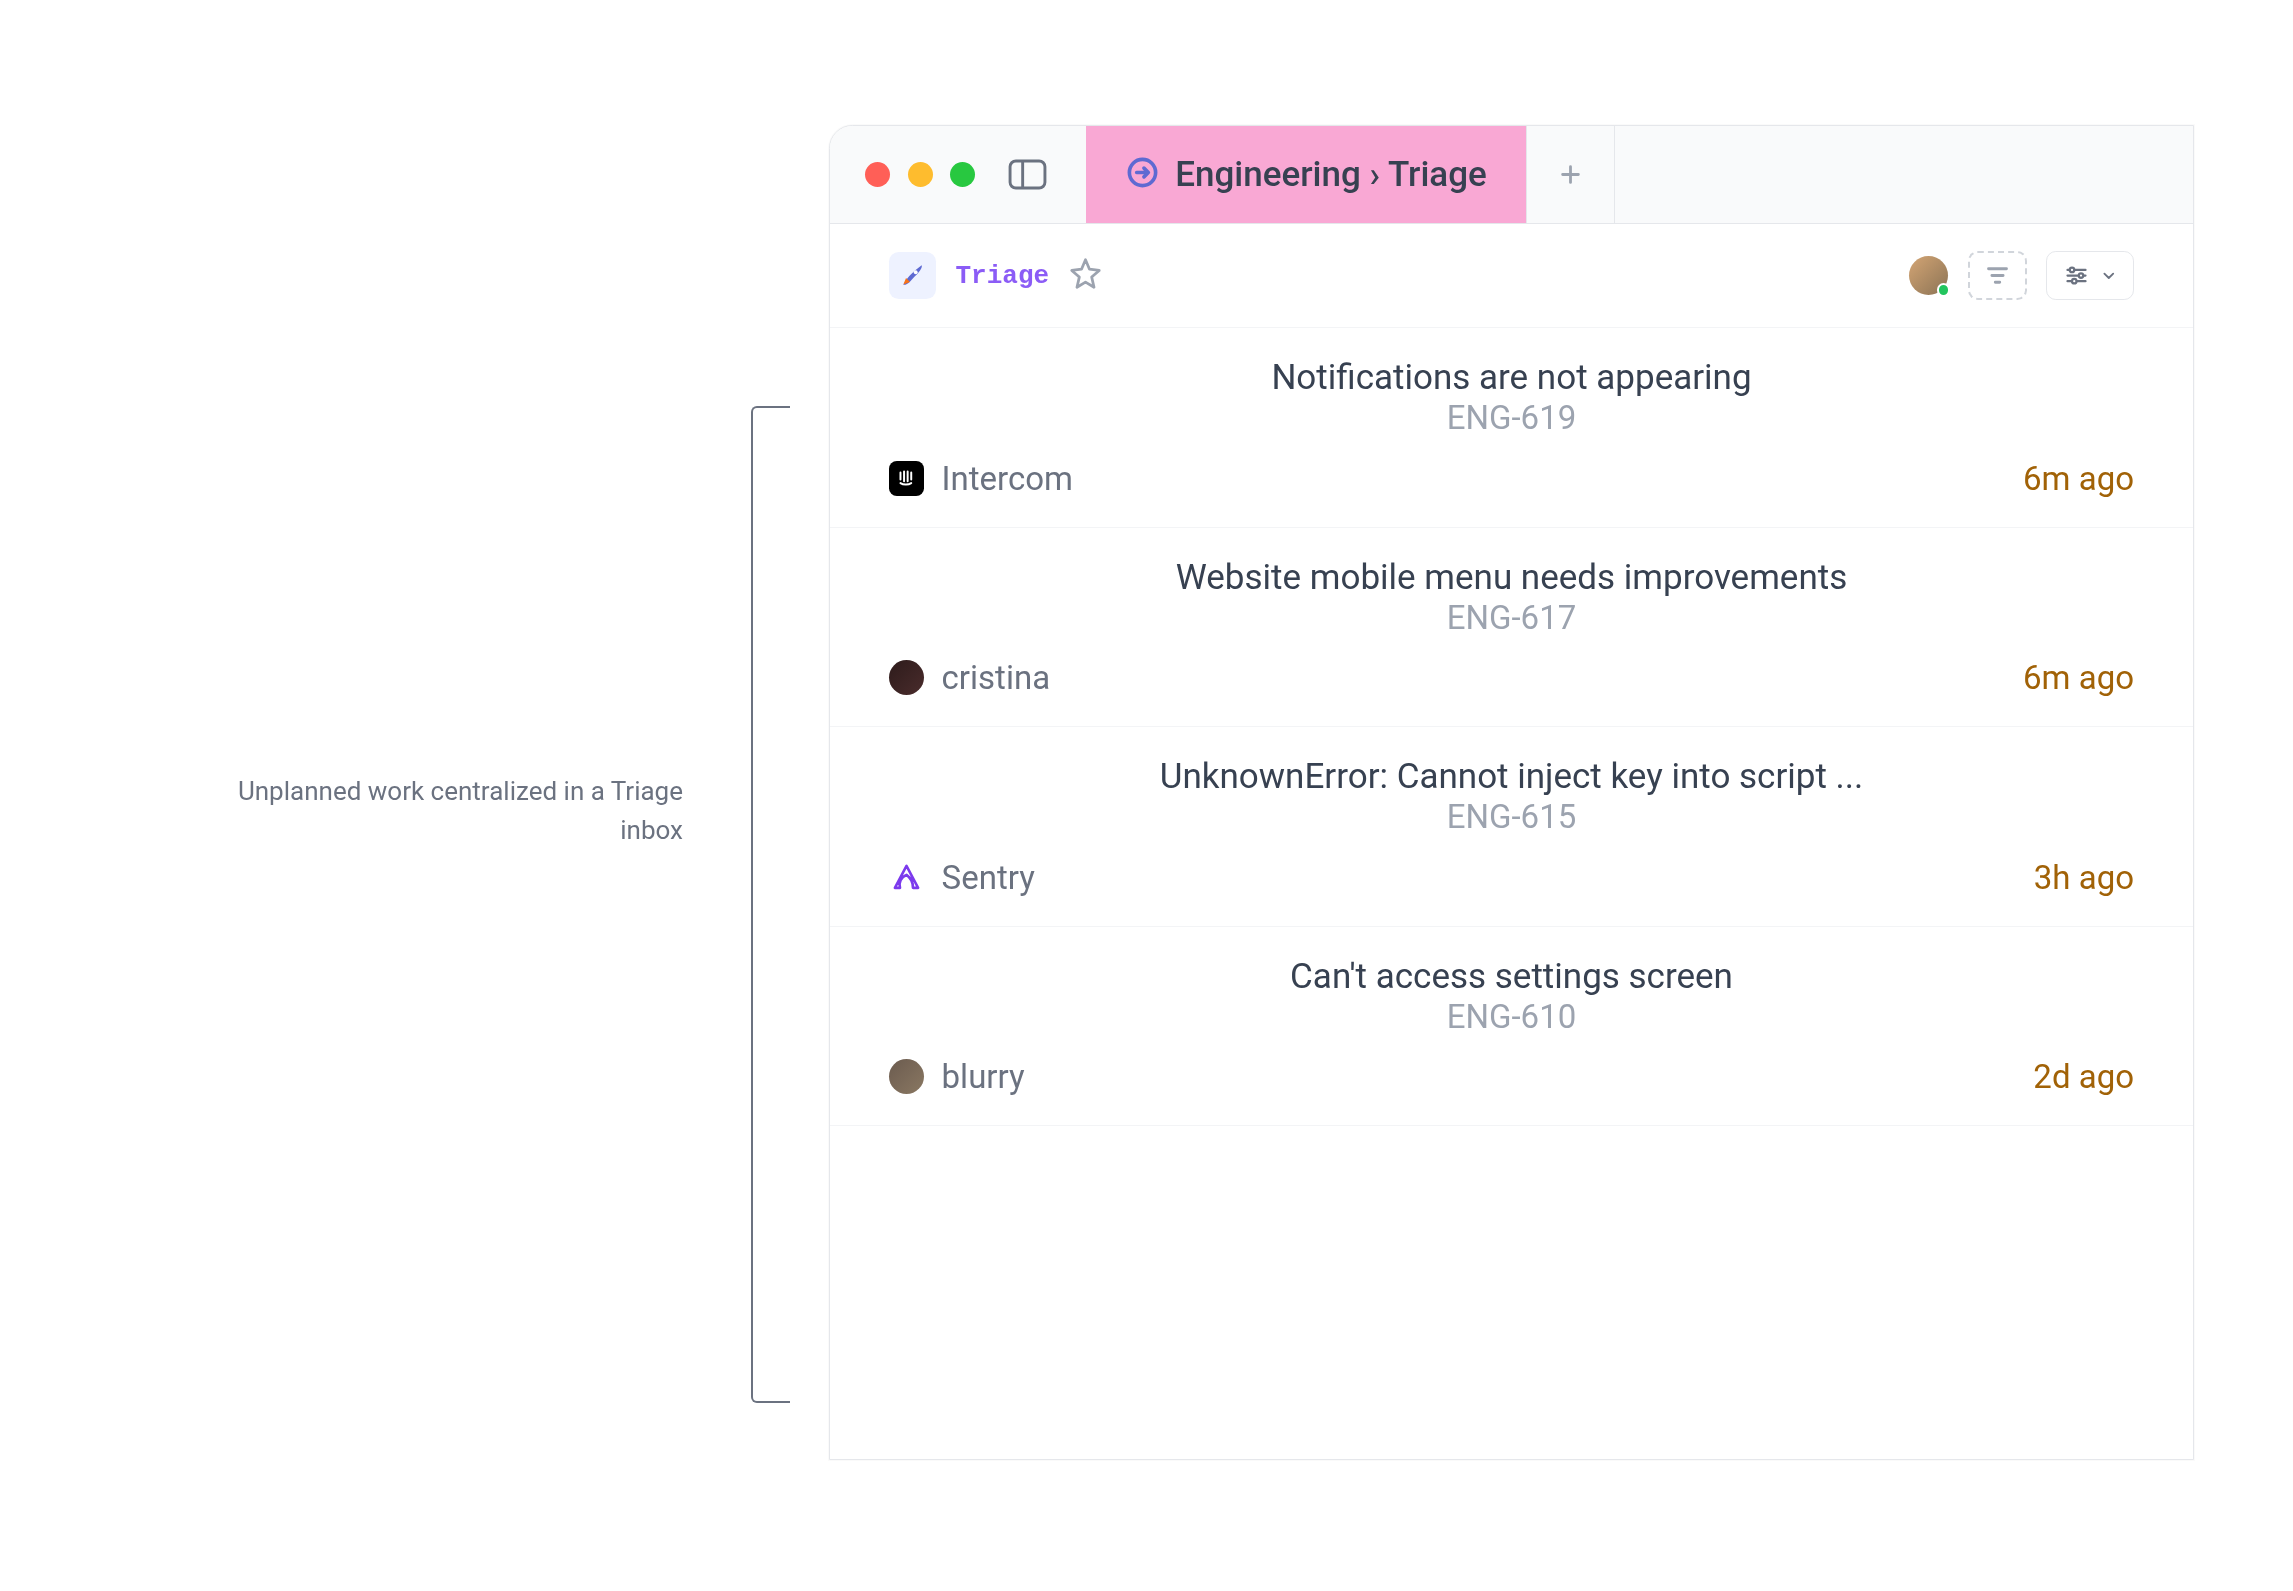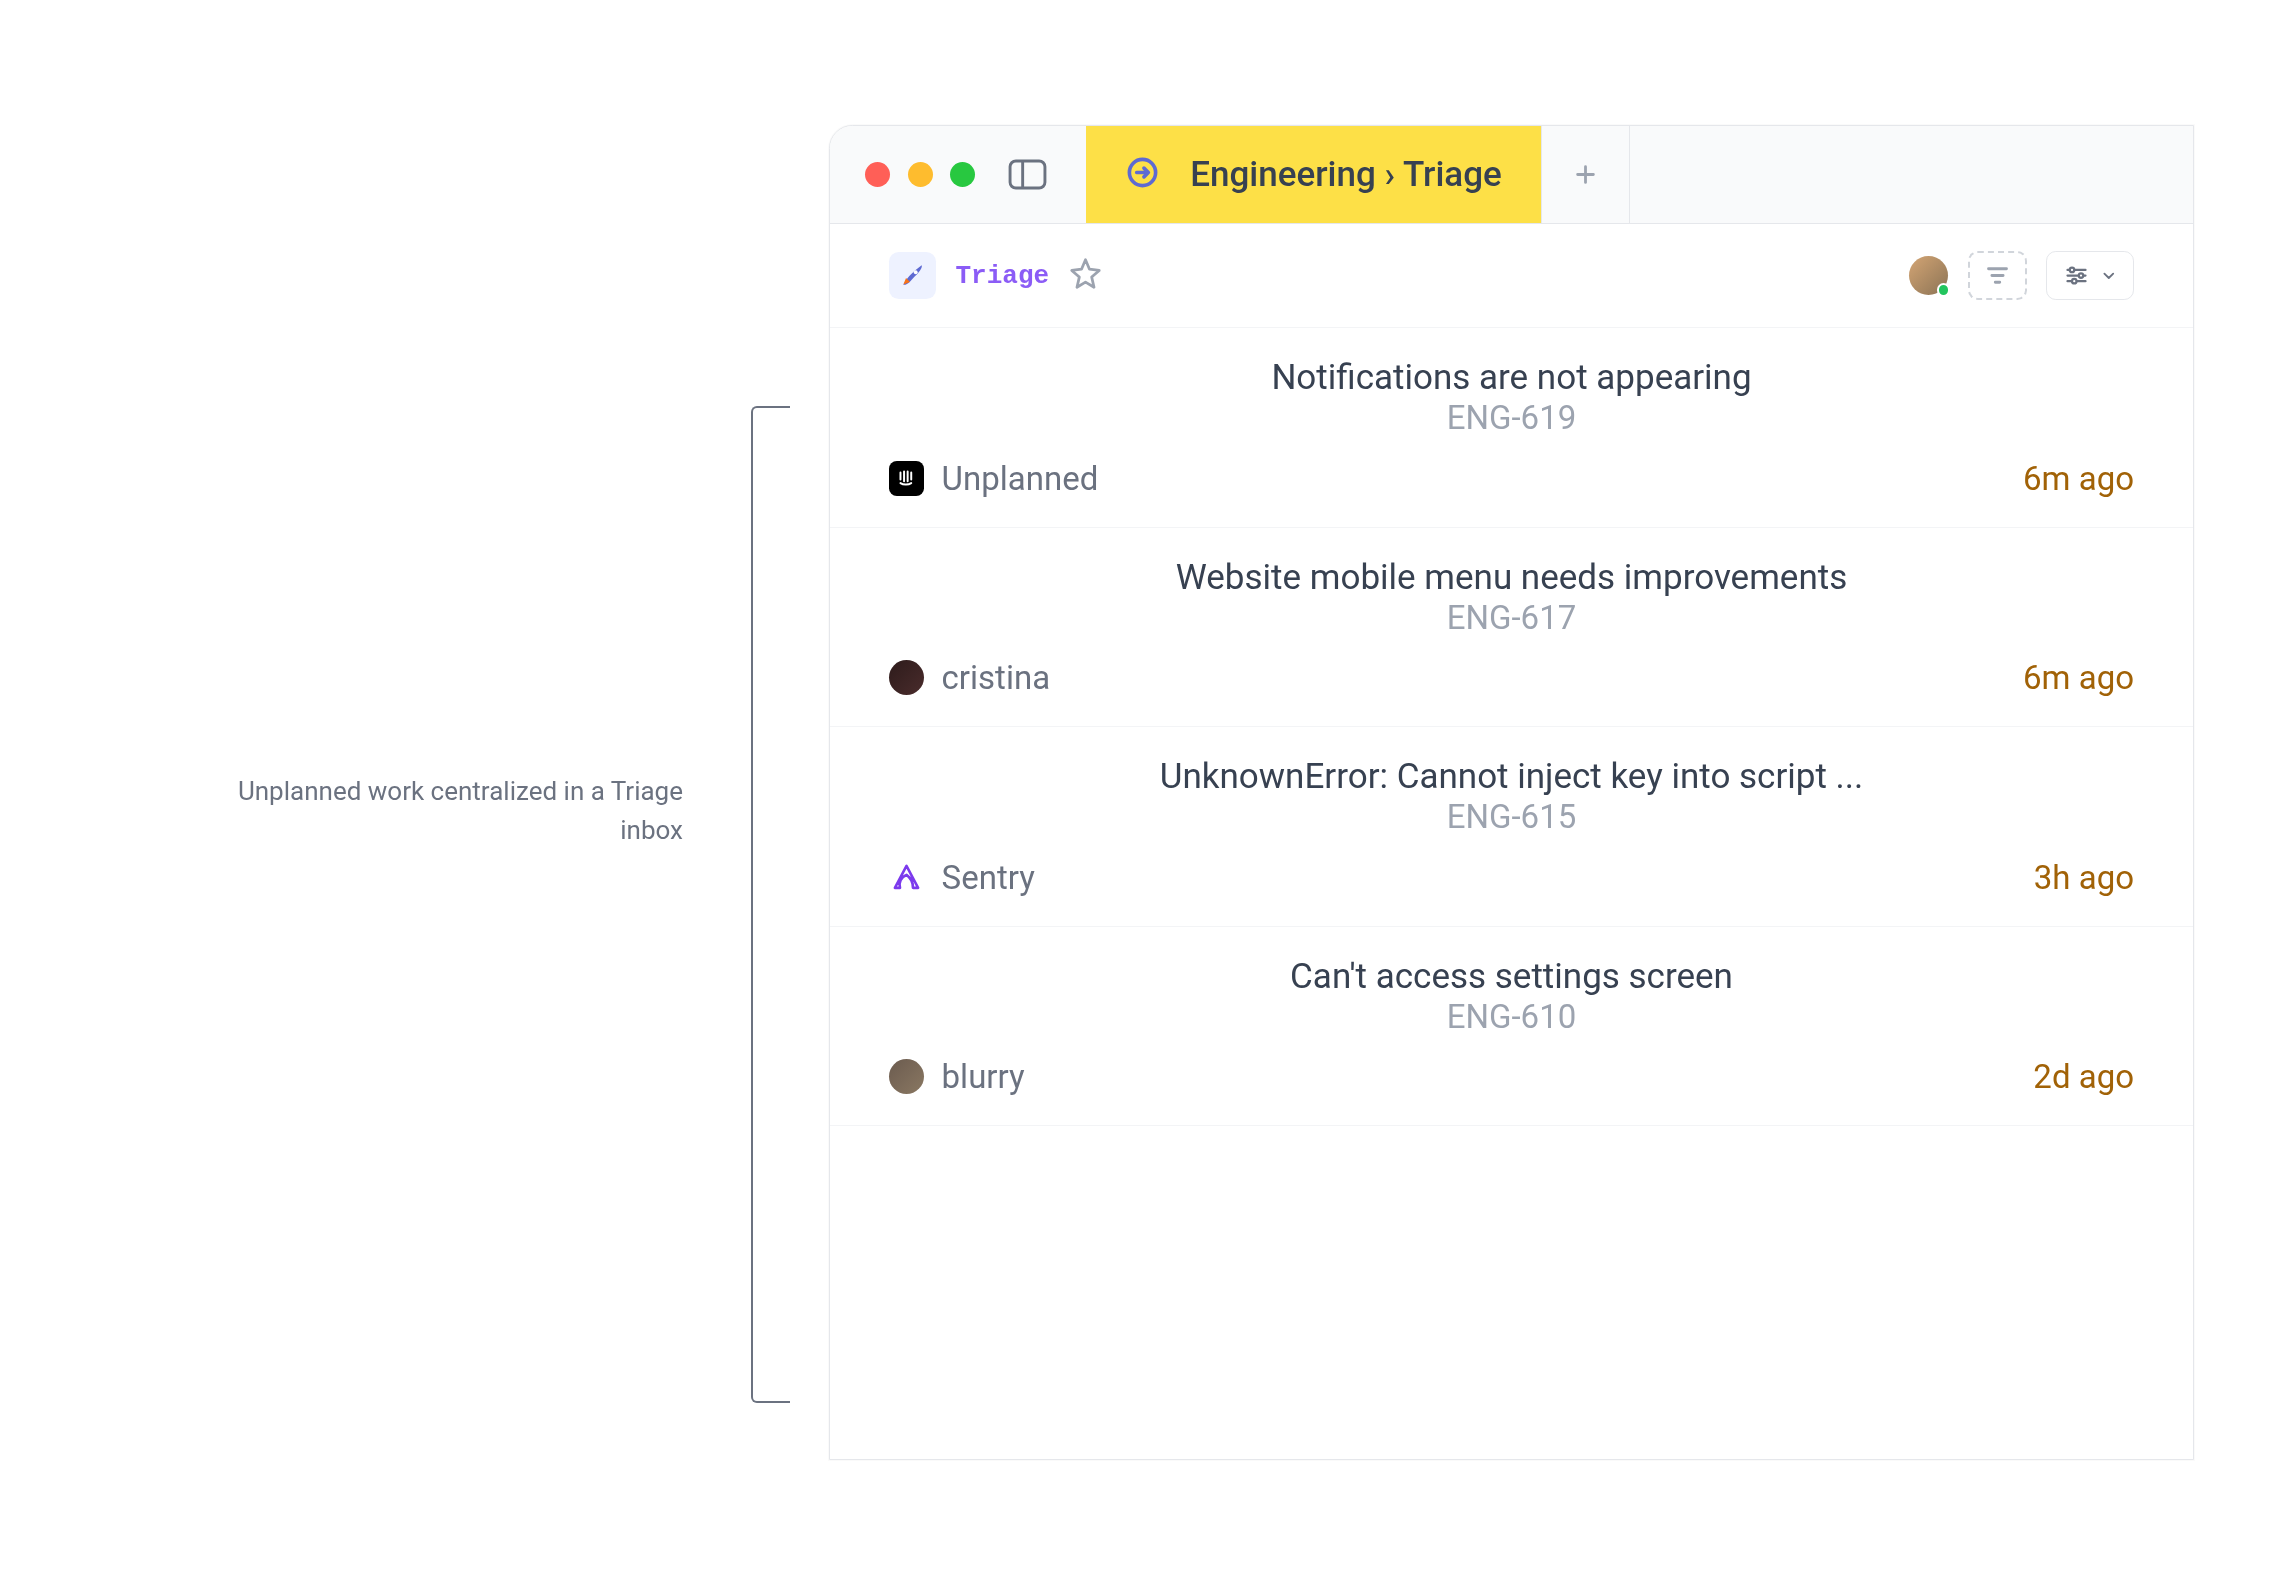--- a/index.html
+++ b/index.html
@@ -73,23 +73,23 @@
       display: flex;
       align-items: center;
       justify-content: center;
     }
     .tab {
       display: flex;
       align-items: center;
       height: 100%;
       padding: 0 39px 0 39px;
       margin-left: 39px;
-      background: #fde047;
+      background: #f9a8d4;
       border-right: 1px solid #e5e7eb;
-      gap: 30px;
+      gap: 15px;
       text-align: center;
     }
     .tab-icon svg { width: 35px; height: 35px; }
     .breadcrumb {
       font-size: 35px;
       color: #374151;
       font-weight: 500;
     }
     .plus-tab {
       display: flex;
@@ -318,21 +318,21 @@
         <span class="issue-title">Notifications are not appearing</span>
         <span class="issue-id">ENG-619</span>
       </div>
       <div class="issue-bottom">
         <div class="issue-source">
           <div class="source-icon intercom">
             <svg width="21.5" height="21.5" viewBox="0 0 24 24">
                 <path d="M5 6v8M9 5v11M13 5v11M17 6v8M5 18c3 2 9 2 12 0" stroke="#fff" stroke-width="2.2" stroke-linecap="round" fill="none"></path>
               </svg>
           </div>
-          <span class="source-label">Unplanned</span>
+          <span class="source-label">Intercom</span>
         </div>
         <span class="issue-time">6m ago</span>
       </div>
     </div>
 
     <div class="issue-row">
       <div class="issue-top">
         <span class="issue-title">Website mobile menu needs improvements</span>
         <span class="issue-id">ENG-617</span>
       </div>

